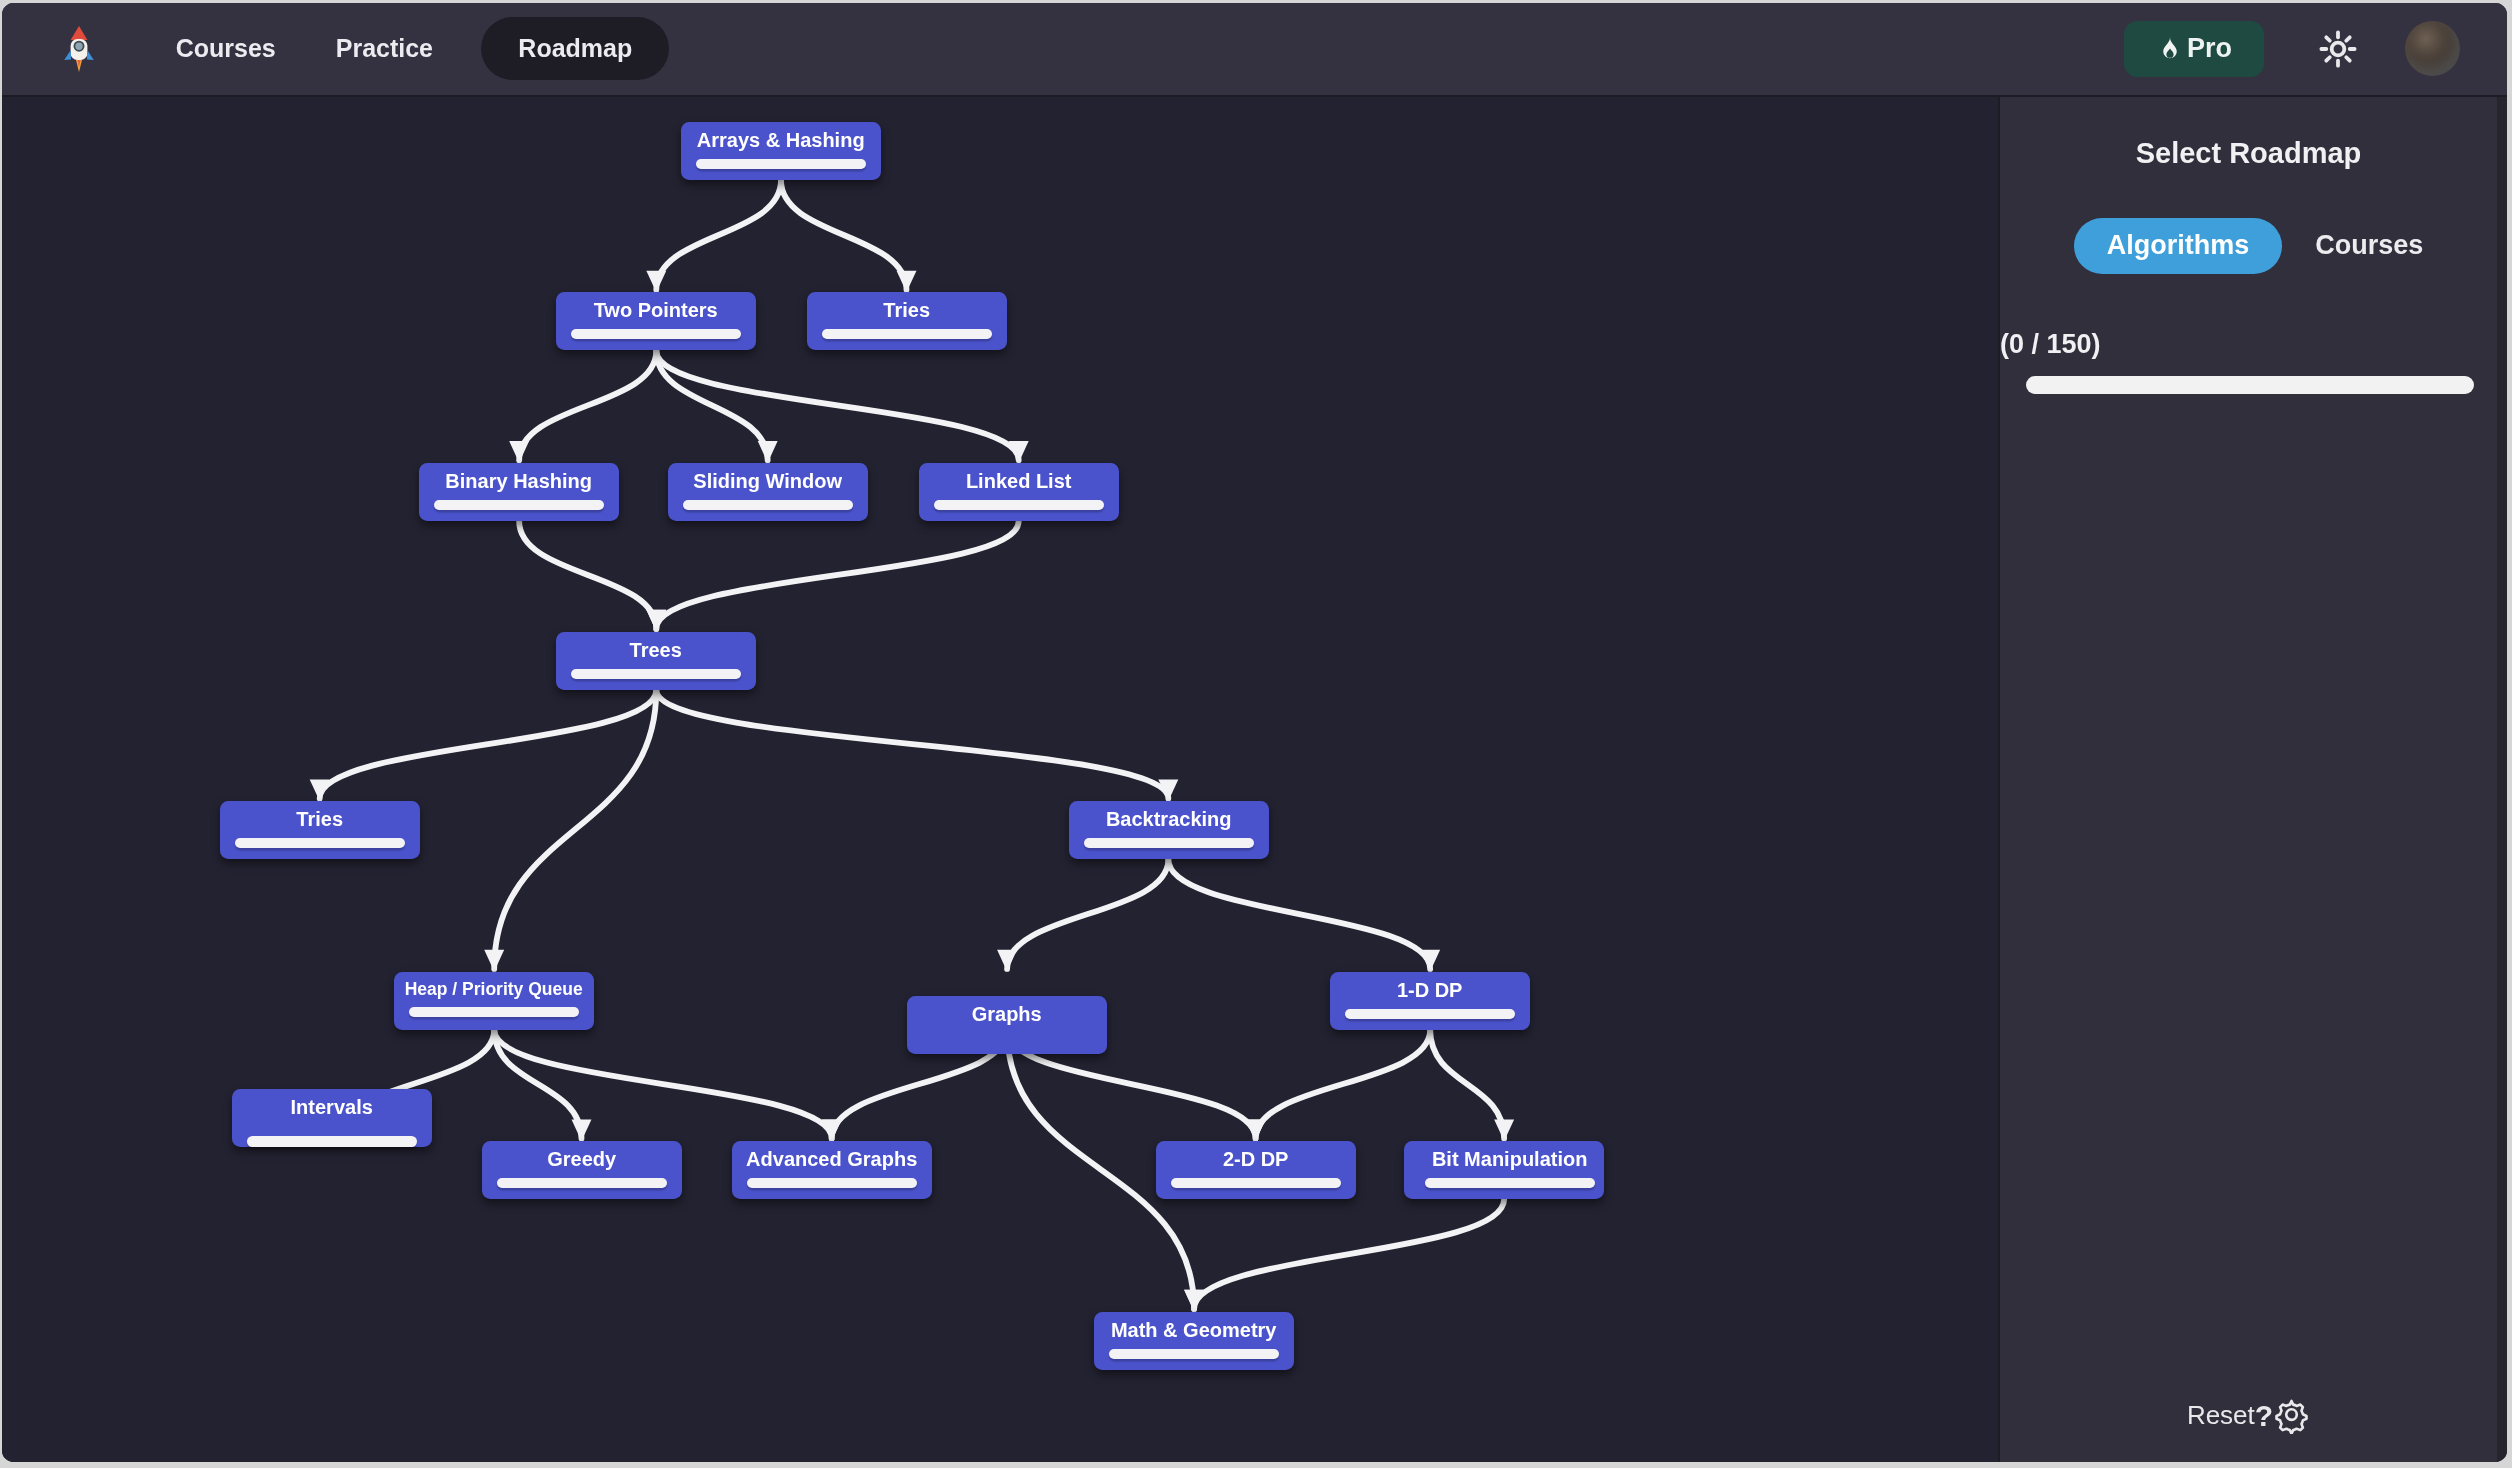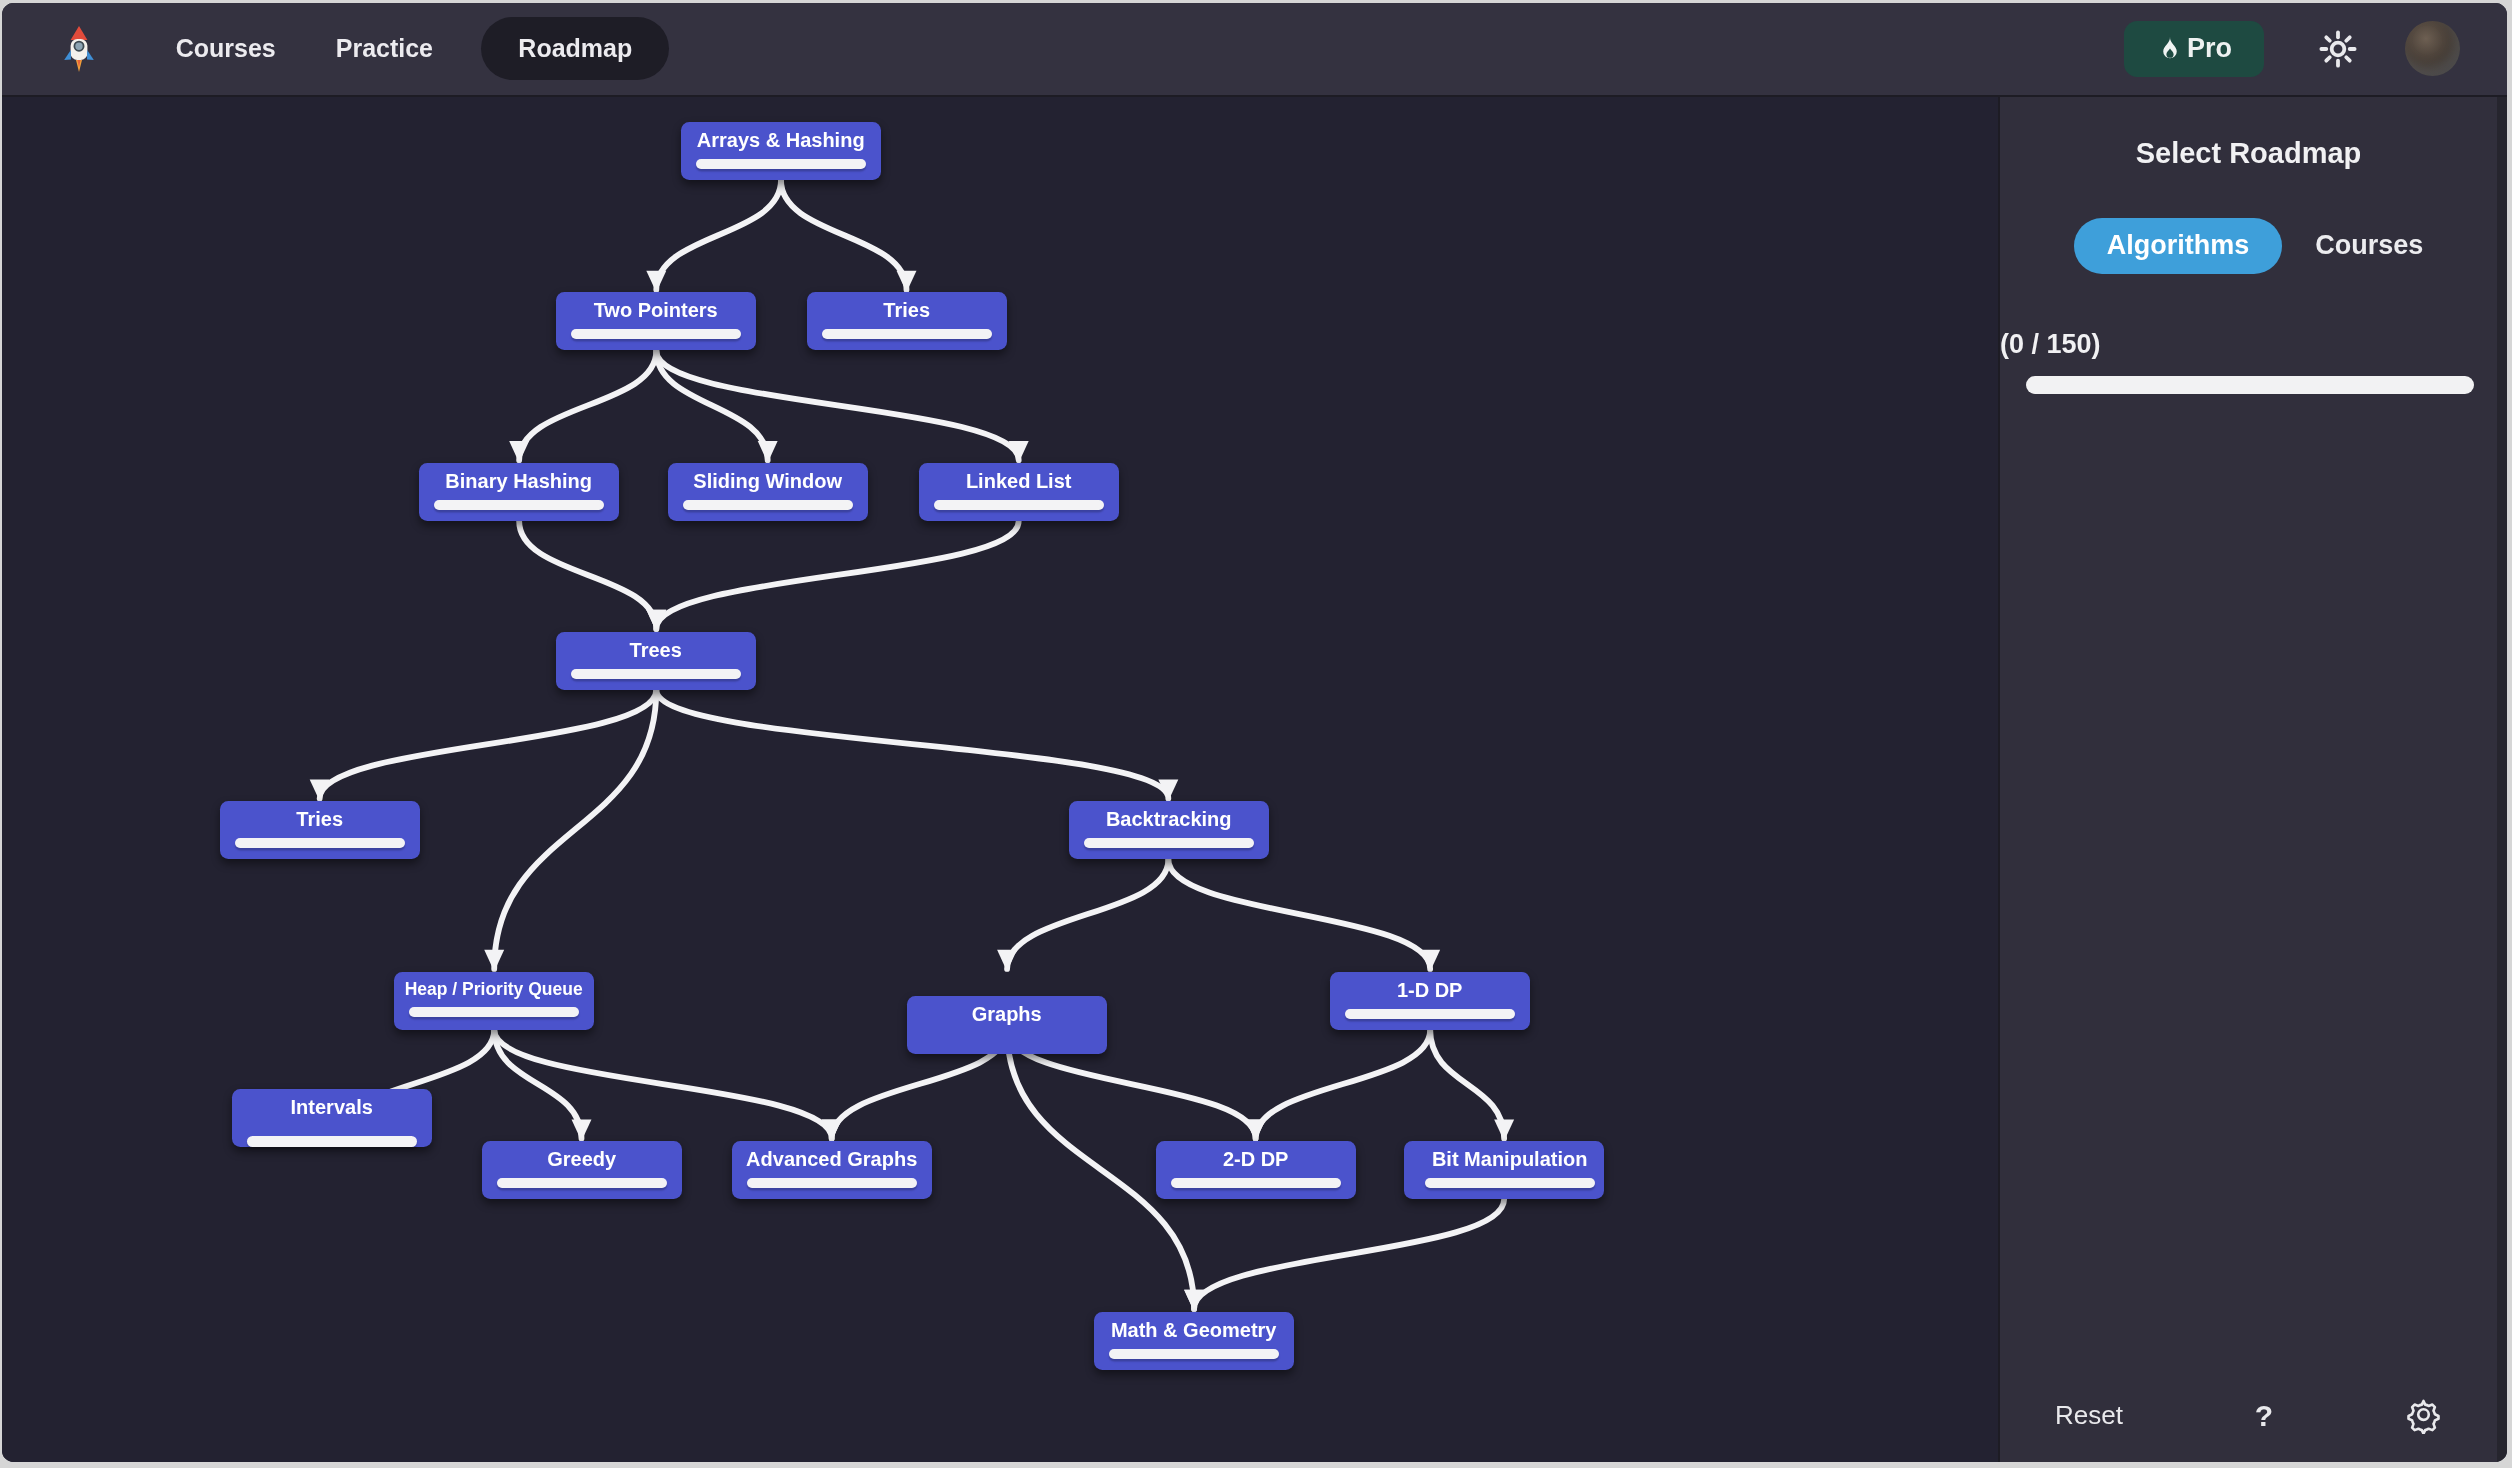--- a/index.html
+++ b/index.html
@@ -27,21 +27,21 @@
   .sb-title{color:#f1f1f3;font-size:29px;font-weight:700;text-align:center;margin-top:40px;}
   .sb-tabs{display:flex;align-items:center;justify-content:center;gap:33px;margin-top:48px;}
   .tab-active{background:#3e9fda;color:#fff;font-size:27px;font-weight:700;
     border-radius:37px;padding:12.5px 33px;cursor:pointer;}
   .tab-plain{color:#ececef;font-size:27px;font-weight:700;cursor:pointer;}
   .sb-count{color:#f1f1f3;font-size:27px;font-weight:700;text-align:left;margin-top:55px;}
   .sb-track{height:17.5px;border-radius:9.1px;background:#f2f2f3;margin:16.6px 23px 0 26px;
     position:relative;overflow:hidden;}
   .sb-fill{position:absolute;left:0;top:0;bottom:0;background:#53c41a;border-radius:9.1px;}
   .sb-flex{flex:1;}
-  .sb-footer{display:flex;align-items:center;justify-content:space-between;
+  .sb-footer{display:flex;align-items:center;justify-content:center;
     padding:0 55px 0 55px;margin-bottom:28px;}
   .sb-reset{color:#e9e9ec;font-size:26px;font-weight:400;cursor:pointer;}
   .sb-help{color:#e9e9ec;font-size:30px;font-weight:700;cursor:pointer;}
   .sb-gear{color:#e9e9ec;font-size:37px;cursor:pointer;line-height:0;}
   
   .canvas{position:absolute;left:0;top:94px;right:511px;bottom:0;background:#232231;}
   .edges{position:absolute;left:0;top:0;}
   .node{position:absolute;width:200px;height:58px;background:#4b53cc;border-radius:8.3px;
     box-shadow:0 4.2px 8.3px rgba(0,0,0,.45);cursor:pointer;display:flex;flex-direction:column;
     align-items:center;justify-content:flex-start;box-sizing:border-box;padding-top:7.5px;}

